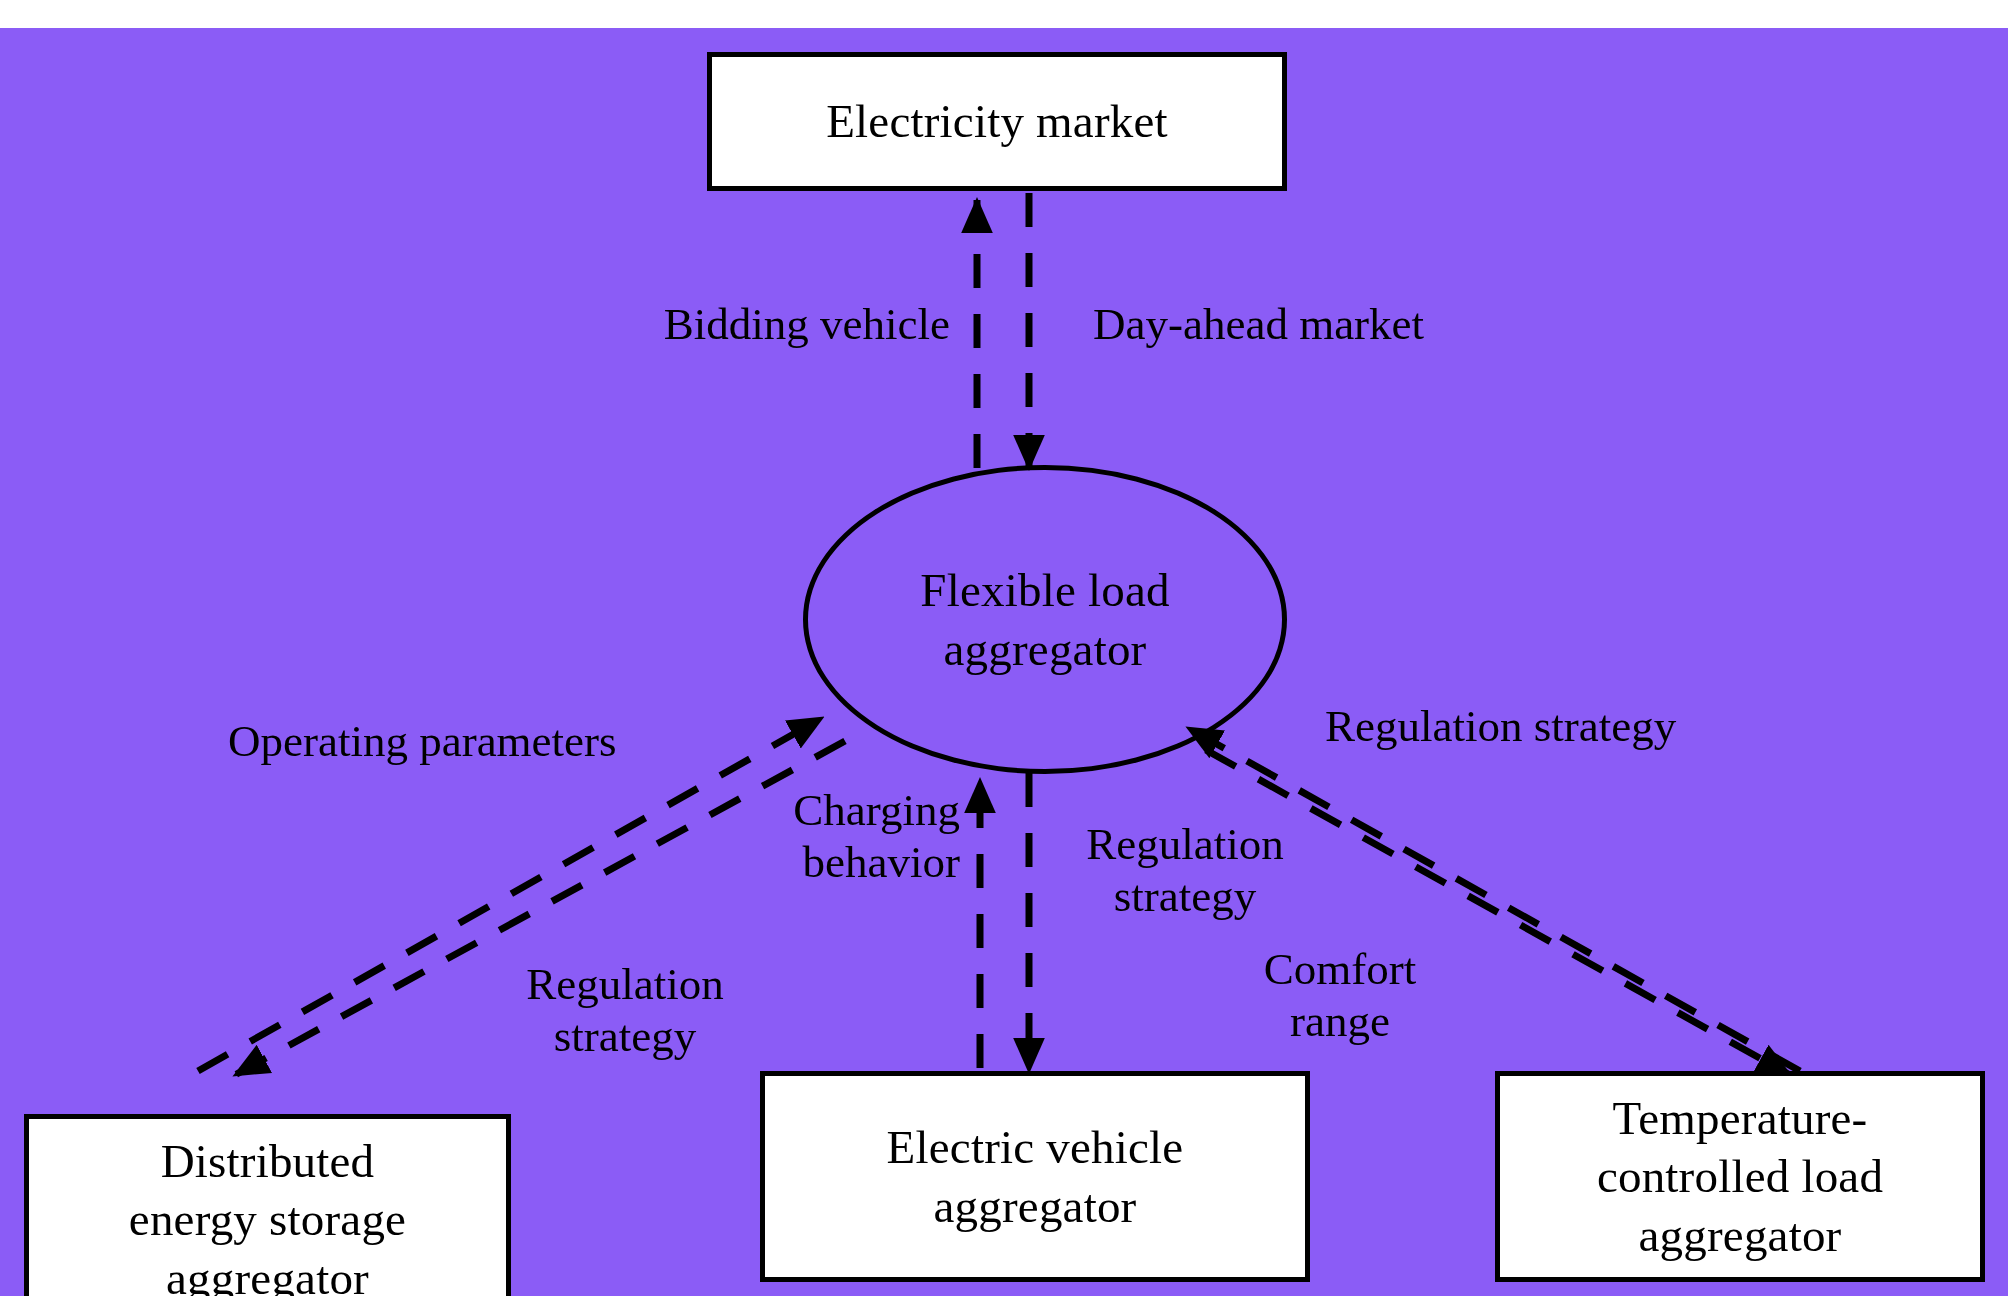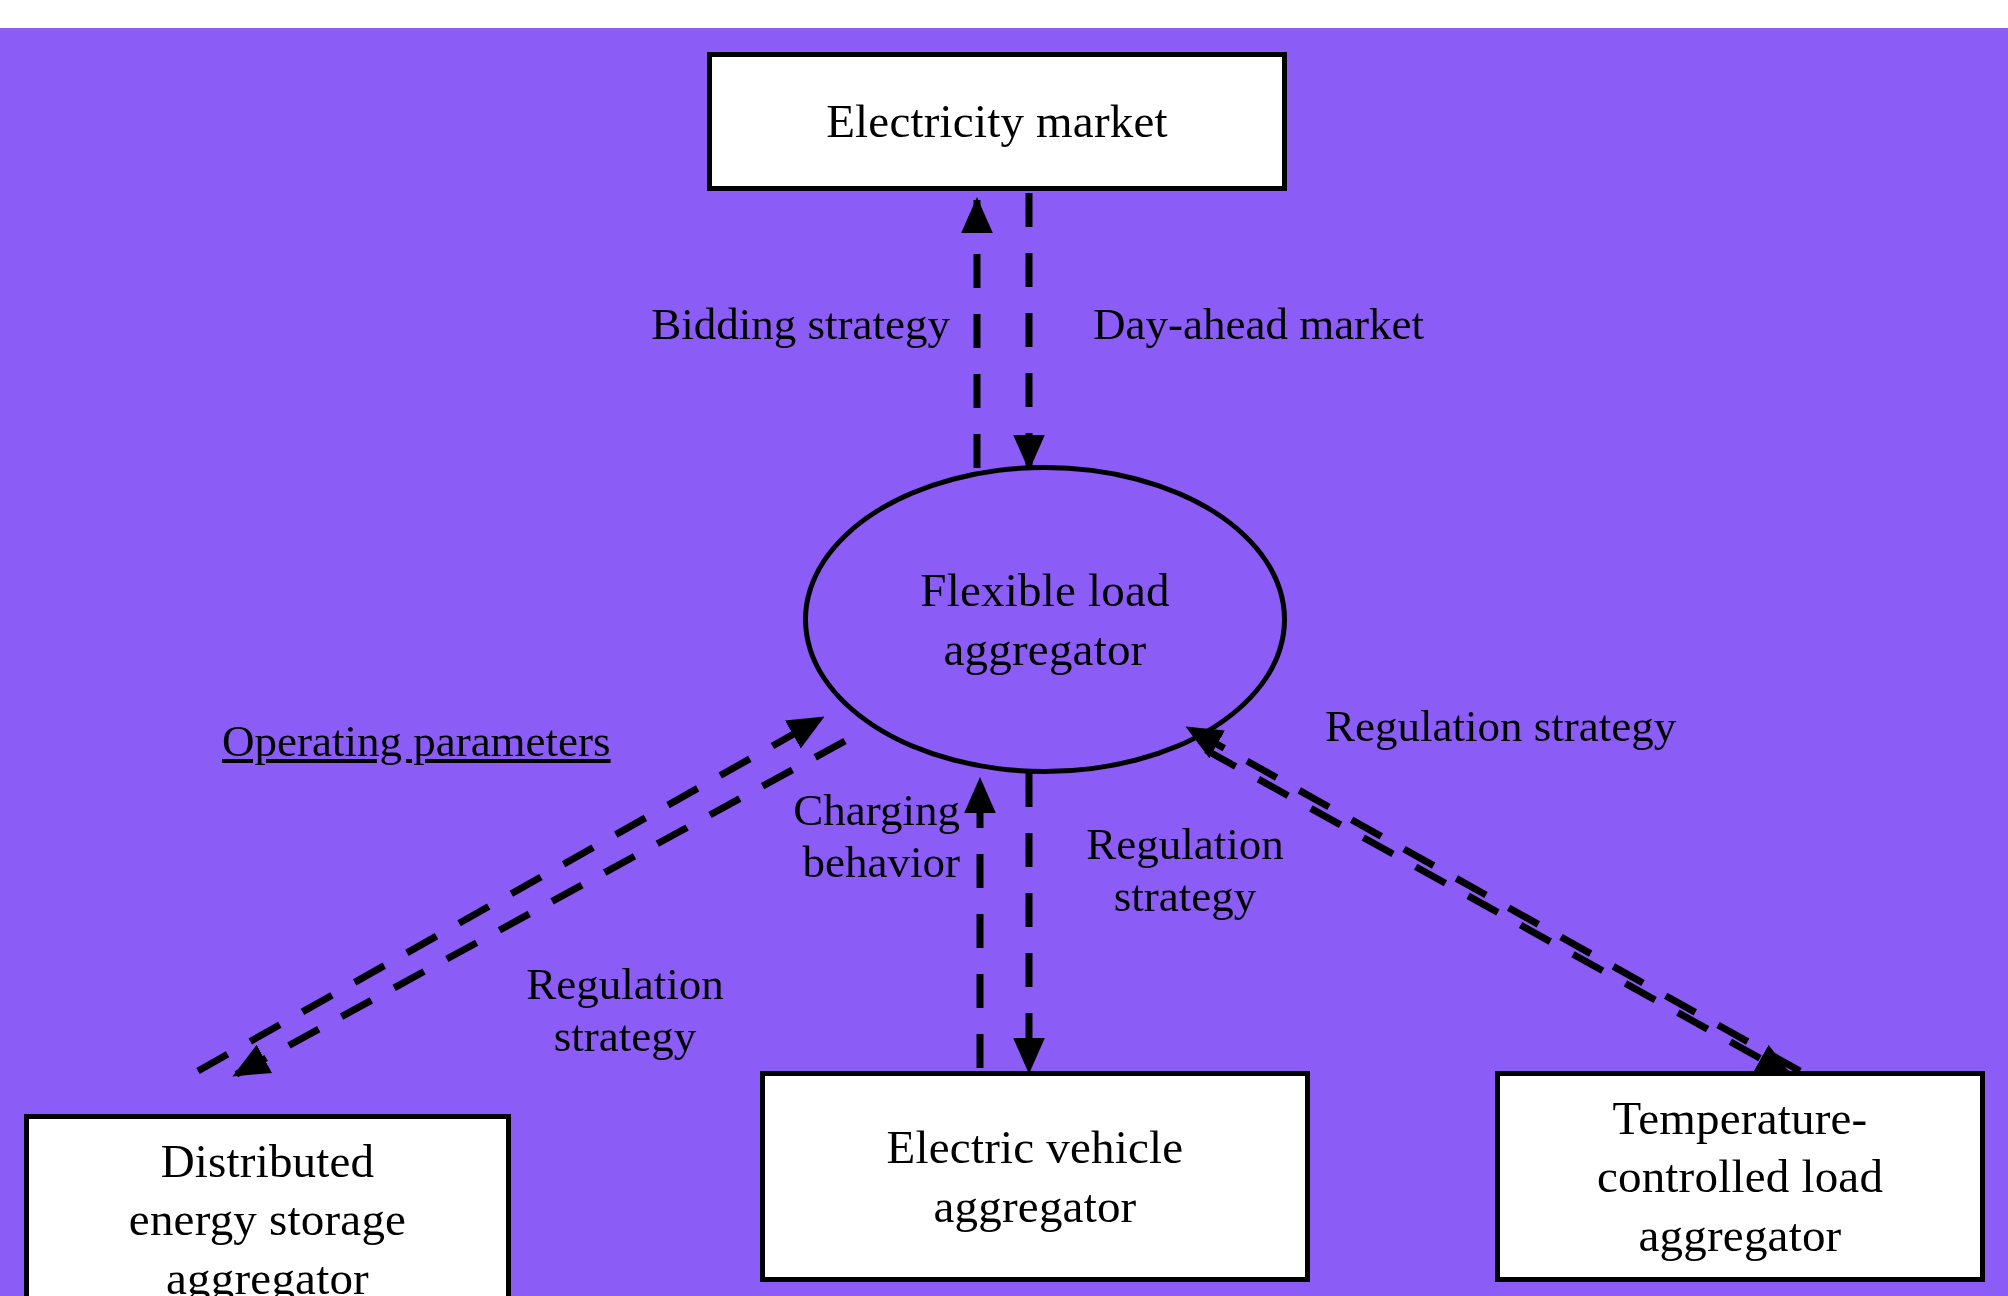--- a/index.html
+++ b/index.html
@@ -155,31 +155,33 @@
     <span class="node-label">Electric vehicle
 aggregator</span>
   </div>
 
   <div class="node-box" id="box-tcl-aggregator">
     <span class="node-label">Temperature-
 controlled load
 aggregator</span>
   </div>
 
-  <div class="edge-label right" style="left:590px; top:270px; width:360px;">Bidding strategy</div>
+  <div class="edge-label right" style="left:590px; top:270px; width:360px;">Bidding vehicle</div>
 
   <div class="edge-label left" style="left:1093px; top:270px; width:430px;">Day-ahead market</div>
 
-  <div class="edge-label left" style="left:222px; top:687px; width:500px;text-decoration:underline;">Operating parameters</div>
+  <div class="edge-label left" style="left:228px; top:687px; width:500px;">Operating parameters</div>
 
   <div class="edge-label center" style="left:490px; top:930px; width:270px;">Regulation
 strategy</div>
 
   <div class="edge-label right" style="left:700px; top:756px; width:260px;">Charging
 behavior</div>
 
   <div class="edge-label center" style="left:1055px; top:790px; width:260px;">Regulation
 strategy</div>
 
   <div class="edge-label left" style="left:1325px; top:672px; width:450px;">Regulation strategy</div>
 
+  <div class="edge-label center" style="left:1225px; top:915px; width:230px;">Comfort
+range</div>
 
 </div>
 
 </body></html>

